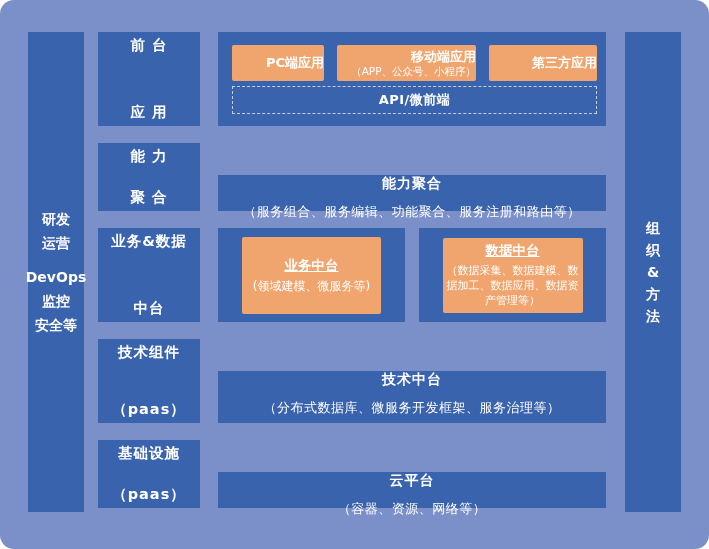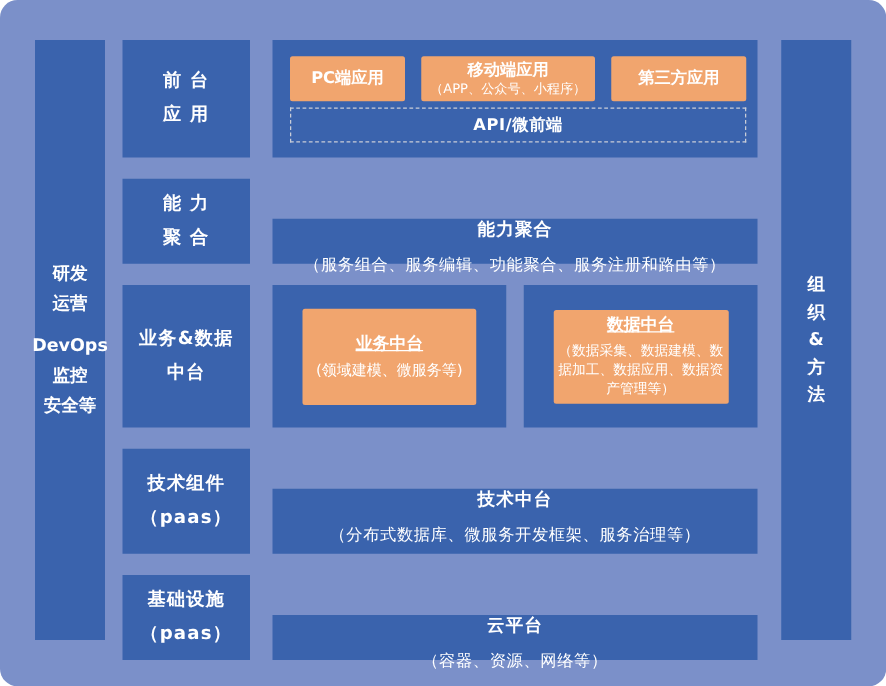--- a/index.html
+++ b/index.html
@@ -44,31 +44,31 @@
     left: 98px;
     top: 32px;
     width: 508px;
     display: flex;
     flex-direction: column;
     gap: 17px;
   }
   .row { display: flex; gap: 18px; }
   .row1 { height: 94px; }
   .row2 { height: 68px; }
-  .row3 { height: 114px; }
+  .row3 { height: 94px; }
   .row4 { height: 84px; }
   .row5 { height: 68px; }
 
   .label {
     flex: 0 0 102px;
     background: #3a63ad;
     display: flex;
     flex-direction: column;
     align-items: center;
-    justify-content: center;
+    justify-content: space-between;
     font-size: 14.5px;
     font-weight: 600;
     line-height: 27px;
     letter-spacing: 1px;
     text-align: center;
   }
   .content {
     flex: 1;
     background: #3a63ad;
     box-sizing: border-box;
@@ -94,21 +94,21 @@
     display: flex;
     gap: 13px;
     height: 36px;
     margin-bottom: 5px;
   }
   .app {
     background: #f1a56e;
     border-radius: 2px;
     display: flex;
     flex-direction: column;
-    align-items: center;
+    align-items: flex-end;
     justify-content: center;
     text-align: center;
   }
   .app-pc    { width: 92px; }
   .app-mobile{ flex: 1; }
   .app-third { width: 108px; }
   .app-title { font-size: 13px; font-weight: 600; line-height: 16px; }
   .app-sub   { font-size: 10.5px; line-height: 13px; }
   .api-bar {
     height: 28px;

